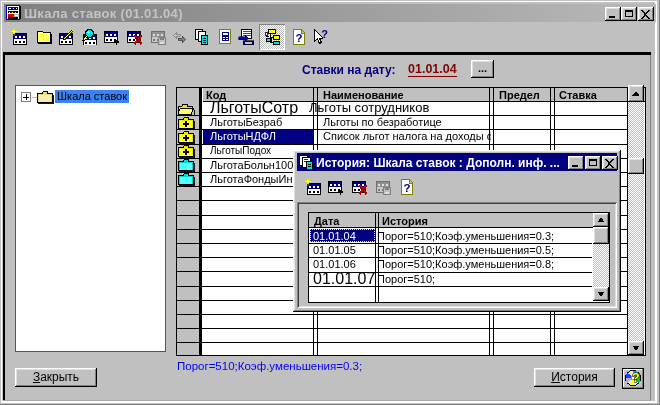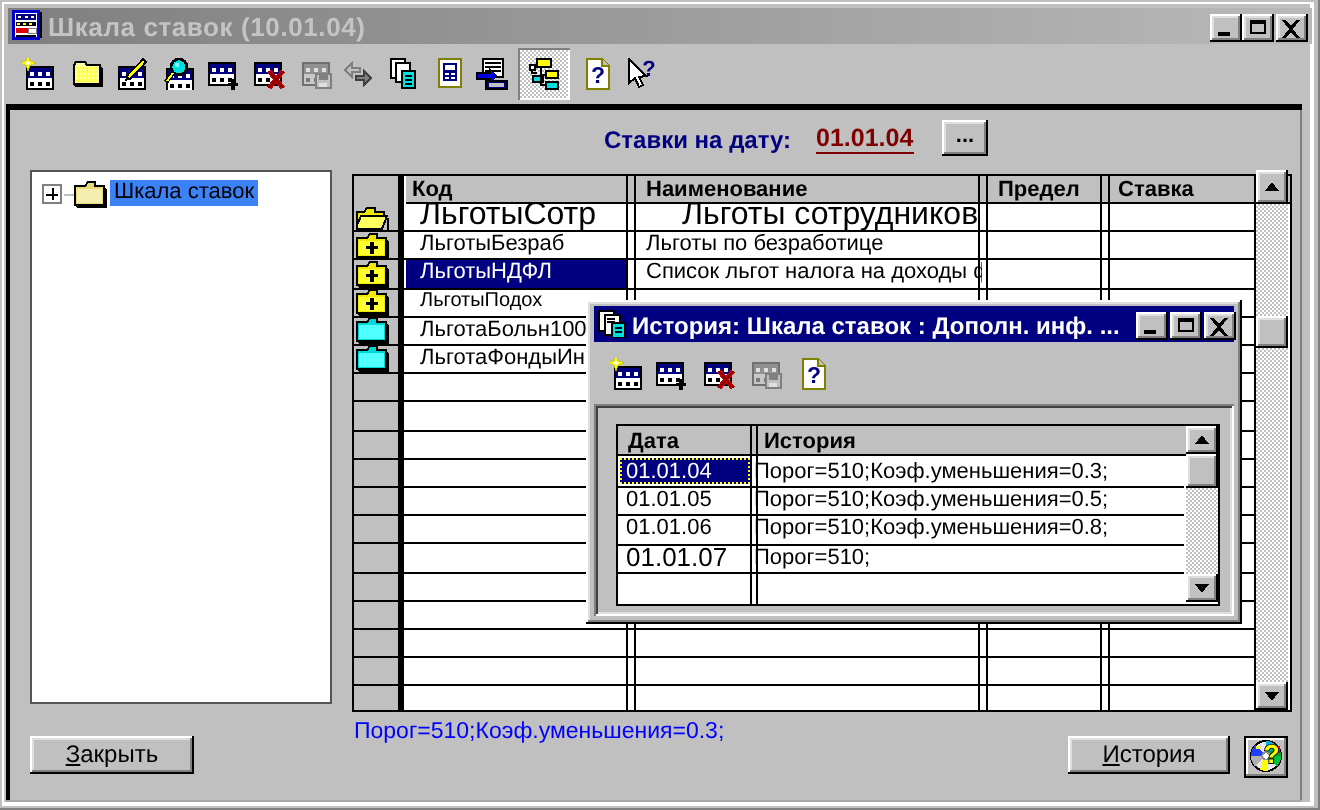--- a/index.html
+++ b/index.html
@@ -22,21 +22,21 @@
     <rect x="6.5" y="3" width="1.5" height="1.2" fill="#fff"></rect>
     <rect x="9.5" y="3" width="1.5" height="1.2" fill="#fff"></rect>
     <rect x="2" y="6" width="10" height="2" fill="#000"></rect>
     <rect x="2.5" y="6.5" width="1.5" height="1" fill="#ffff00"></rect>
     <rect x="5.5" y="6.5" width="1.5" height="1" fill="#ffff00"></rect>
     <rect x="8.5" y="6.5" width="1.5" height="1" fill="#ffff00"></rect>
     <rect x="2" y="9" width="6" height="2.5" fill="#e00000"></rect>
     <rect x="8" y="9" width="4" height="2.5" fill="#fff" stroke="#808080" stroke-width="0.5"></rect>
     <rect x="2" y="12.3" width="10" height="1.2" fill="#000"></rect>
   </svg>
-<div class="a" style="left:24px;top:6px;font-weight:bold;font-size:13px;letter-spacing:0.3px;color:#c4c4c4">Шкала ставок (10.01.04)</div>
+<div class="a" style="left:24px;top:6px;font-weight:bold;font-size:13px;letter-spacing:0.3px;color:#c4c4c4">Шкала ставок (01.01.04)</div>
 <div class="a btn" style="left:605px;top:7px;width:16px;height:14px"></div>
 <div class="a btn" style="left:621px;top:7px;width:16px;height:14px"></div>
 <div class="a btn" style="left:638px;top:7px;width:16px;height:14px"></div>
 <div class="a" style="left:609px;top:16px;width:6px;height:2px;background:#000"></div>
 <div class="a" style="left:625px;top:10px;width:8px;height:7px;border:1px solid #000;border-top-width:2px"></div>
 <svg class="a" style="left:641px;top:10px" width="9" height="9" viewBox="0 0 9 9" shape-rendering="crispEdges">
     <path d="M0 0 L2 0 L4.5 3 L7 0 L9 0 L5.5 4.5 L9 9 L7 9 L4.5 6 L2 9 L0 9 L3.5 4.5 Z" fill="#000"></path>
   </svg>
 <svg class="a" style="left:11px;top:29px" width="16" height="16" viewBox="0 0 16 16" shape-rendering="crispEdges">
     <rect x="2" y="4" width="14" height="12" fill="#000"></rect>
@@ -252,21 +252,21 @@
     <rect x="1.5" y="4.5" width="12.5" height="7" fill="#50ffff"></rect>
     <path d="M15 4 L16 5 L16 13.5 L2 13.5 L0.7 12.5" stroke="#000" fill="none" stroke-width="0.9"></path>
   </svg>
 <svg class="a" style="left:178px;top:172px" width="17" height="15" viewBox="0 0 17 15" shape-rendering="crispEdges">
     <path d="M0.5 3 L5.5 3 L7 1 L10.5 1 L10.5 3 L15 3 L15 12.5 L0.5 12.5 Z" fill="#00d8d8" stroke="#000"></path>
     <rect x="1.5" y="4.5" width="12.5" height="7" fill="#50ffff"></rect>
     <path d="M15 4 L16 5 L16 13.5 L2 13.5 L0.7 12.5" stroke="#000" fill="none" stroke-width="0.9"></path>
   </svg>
 <div class="a" style="left:203px;top:130.4px;width:110px;height:13.2px;background:#000080"></div>
 <div class="a" style="left:210px;top:101px;width:200px;height:14.2px;line-height:14.2px;font-size:16px;color:#000;overflow:hidden;white-space:nowrap">ЛьготыСотр</div>
-<div class="a" style="left:341px;top:101px;width:200px;height:14.2px;line-height:14.2px;font-size:16px;color:#000;overflow:hidden;white-space:nowrap">Льготы сотрудников</div>
+<div class="a" style="left:309px;top:101px;width:200px;height:14.2px;line-height:14.2px;font-size:13px;color:#000;overflow:hidden;white-space:nowrap">Льготы сотрудников</div>
 <div class="a" style="left:210px;top:115.2px;width:200px;height:14.2px;line-height:14.2px;font-size:11px;color:#000;overflow:hidden;white-space:nowrap">ЛьготыБезраб</div>
 <div class="a" style="left:323px;top:115.2px;width:200px;height:14.2px;line-height:14.2px;font-size:11px;color:#000;overflow:hidden;white-space:nowrap">Льготы по безработице</div>
 <div class="a" style="left:210px;top:129.4px;width:200px;height:14.2px;line-height:14.2px;font-size:11px;color:#fff;overflow:hidden;white-space:nowrap">ЛьготыНДФЛ</div>
 <div class="a" style="left:323px;top:129.4px;width:168px;height:14.2px;line-height:14.2px;font-size:11px;color:#000;overflow:hidden;white-space:nowrap">Список льгот налога на доходы фи</div>
 <div class="a" style="left:210px;top:143.6px;width:200px;height:14.2px;line-height:14.2px;font-size:10px;color:#000;overflow:hidden;white-space:nowrap">ЛьготыПодох</div>
 <div class="a" style="left:210px;top:157.8px;width:200px;height:14.2px;line-height:14.2px;font-size:11px;color:#000;overflow:hidden;white-space:nowrap">ЛьготаБольн100</div>
 <div class="a" style="left:210px;top:172px;width:200px;height:14.2px;line-height:14.2px;font-size:11px;color:#000;overflow:hidden;white-space:nowrap">ЛьготаФондыИн</div>
 <div class="a chk" style="left:628px;top:88px;width:16px;height:266px"></div>
 <div class="a btn" style="left:628px;top:85px;width:16px;height:17px"></div>
 <svg class="a" style="left:628px;top:85px" width="16" height="17" viewBox="0 0 16 17" shape-rendering="crispEdges">
@@ -386,21 +386,21 @@
 <div class="a" style="left:309px;top:257.3px;width:283px;height:1px;background:#000"></div>
 <div class="a" style="left:309px;top:271.7px;width:283px;height:1px;background:#000"></div>
 <div class="a" style="left:309px;top:286.1px;width:283px;height:1px;background:#000"></div>
 <div class="a" style="left:310px;top:228.5px;width:65px;height:13.4px;background:#000080;border:1px dotted #ffff00"></div>
 <div class="a" style="left:313px;top:228.5px;width:60px;height:14.4px;line-height:14.4px;font-size:11px;color:#fff">01.01.04</div>
 <div class="a" style="left:377px;top:228.5px;width:210px;height:14.4px;line-height:14.4px;font-size:11px">Порог=510;Коэф.уменьшения=0.3;</div>
 <div class="a" style="left:313px;top:242.9px;width:60px;height:14.4px;line-height:14.4px;font-size:11px;color:#000">01.01.05</div>
 <div class="a" style="left:377px;top:242.9px;width:210px;height:14.4px;line-height:14.4px;font-size:11px">Порог=510;Коэф.уменьшения=0.5;</div>
 <div class="a" style="left:313px;top:257.3px;width:60px;height:14.4px;line-height:14.4px;font-size:11px;color:#000">01.01.06</div>
 <div class="a" style="left:377px;top:257.3px;width:210px;height:14.4px;line-height:14.4px;font-size:11px">Порог=510;Коэф.уменьшения=0.8;</div>
-<div class="a" style="left:313px;top:271.7px;width:60px;height:14.4px;line-height:14.4px;font-size:13px;color:#000">01.01.07</div>
+<div class="a" style="left:313px;top:271.7px;width:60px;height:14.4px;line-height:14.4px;font-size:16px;color:#000">01.01.07</div>
 <div class="a" style="left:377px;top:271.7px;width:210px;height:14.4px;line-height:14.4px;font-size:11px">Порог=510;</div>
 <div class="a chk" style="left:593px;top:213px;width:16px;height:88px"></div>
 <div class="a btn" style="left:593px;top:213px;width:16px;height:14px"></div>
 <svg class="a" style="left:593px;top:213px" width="16" height="14" viewBox="0 0 16 14" shape-rendering="crispEdges">
     <polygon points="4.5,9.0 11.5,9.0 8.0,4.5" fill="#000"></polygon>
   </svg>
 <div class="a btn" style="left:593px;top:227px;width:16px;height:17px"></div>
 <div class="a btn" style="left:593px;top:287px;width:16px;height:14px"></div>
 <svg class="a" style="left:593px;top:287px" width="16" height="14" viewBox="0 0 16 14" shape-rendering="crispEdges">
     <polygon points="4.5,5.0 11.5,5.0 8.0,9.5" fill="#000"></polygon>

